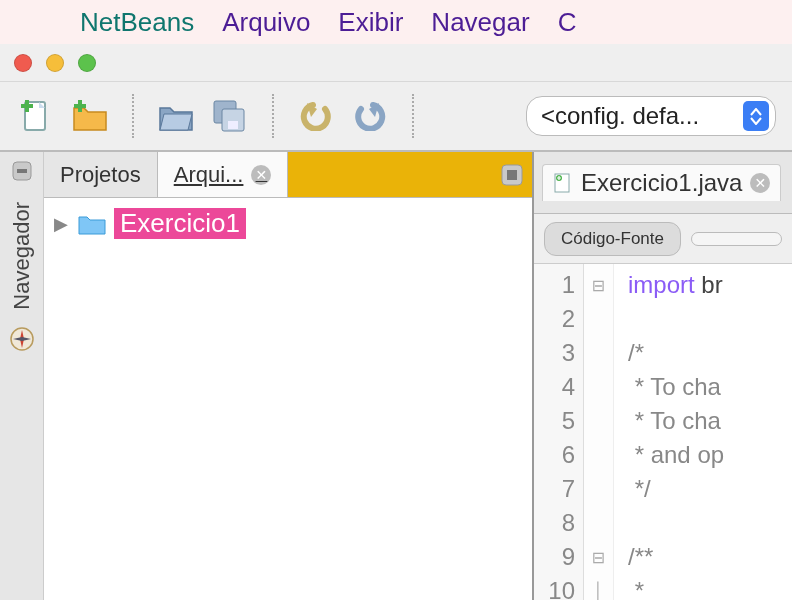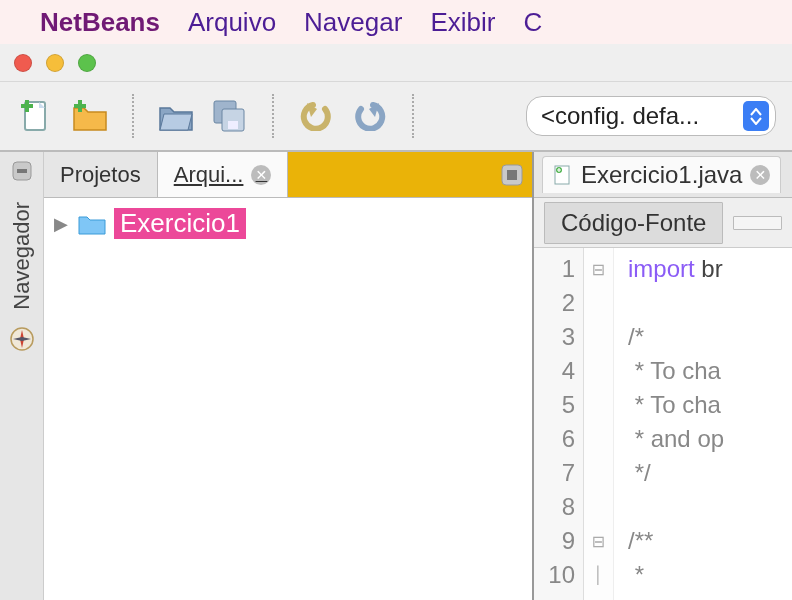--- a/index.html
+++ b/index.html
@@ -1,21 +1,21 @@
 <!DOCTYPE html>
 <html><head>
 <meta charset="utf-8">
 <style>
   * { box-sizing: border-box; margin: 0; padding: 0; font-family: -apple-system, "Helvetica Neue", Arial, sans-serif; }
   body { width: 792px; height: 600px; overflow: hidden; background: #e8e8e8; }
 
   
   .mac-menubar { height: 44px; background: #fdf0f0; display: flex; align-items: center; padding: 0 12px; gap: 28px; font-size: 26px; color: #444; }
   .mac-menubar .apple { font-size: 26px; color: #444; }
-  .mac-menubar .appname { font-weight: 700; color: #701a75; }
+  .mac-menubar .appname { font-weight: 400; color: #0f766e; margin-left: 40px; }
   .mac-menubar .menuitem { color: #4c1d95; }
 
   
   .window { position: relative; }
   .traffic-lights { display: flex; gap: 14px; padding: 10px 14px; background: #efefef; align-items: center; height: 38px; border-bottom: 1px solid #d8d8d8; }
   .tl { width: 18px; height: 18px; border-radius: 50%; border: 1px solid rgba(0,0,0,.15); }
   .tl.red { background: #f05b4f; }
   .tl.yellow { background: #f6be3a; }
   .tl.green { background: #5cc24c; }
 
@@ -46,45 +46,45 @@
   .tabs .panel-btn { margin-left: auto; width: 40px; display:flex; align-items:center; justify-content:center; }
 
   .tree { padding: 10px 8px; background: #fff; flex: 1; }
   .tree-row { display: flex; align-items: center; gap: 8px; font-size: 26px; }
   .tree-row .arrow { color: #888; font-size: 18px; width: 18px; text-align: center; }
   .tree-row .foldericon { width: 28px; height: 22px; }
   .tree-row .label { background: #ec4899; color: #fff; padding: 0 6px; }
 
   
   .editor-area { flex: 1; display: flex; flex-direction: column; background: #efefef; }
-  .editor-tabs { height: 46px; display: flex; align-items: center; background: #e6e6e6; border-bottom: 1px solid #bbb; padding: 0 8px; gap: 10px; }
+  .editor-tabs { height: 62px; display: flex; align-items: center; background: #e6e6e6; border-bottom: 1px solid #bbb; padding: 0 8px; gap: 10px; }
   .editor-tab { display: flex; align-items: center; gap: 8px; font-size: 24px; color: #333; background: #fafafa; padding: 4px 10px; border-radius: 4px 4px 0 0; border: 1px solid #ccc; border-bottom: none; }
   .editor-subbar { height: 50px; display: flex; align-items: center; background: #efefef; padding: 0 10px; gap: 10px; border-bottom: 1px solid #ccc; }
-  .subtab { padding: 6px 16px; font-size: 24px; color: #333; background: #dcdcdc; border: 1px solid #bbb; border-radius: 1px; }
+  .subtab { padding: 6px 16px; font-size: 17px; color: #333; background: #dcdcdc; border: 1px solid #bbb; border-radius: 12px; }
   .subtab.blank { flex:1; background:#f5f5f5; }
 
   .code { display: flex; background: #fff; flex: 1; overflow: hidden; }
   .gutter { width: 50px; text-align: right; padding: 4px 8px 4px 0; color: #888; font-size: 24px; font-family: "Menlo","Consolas",monospace; background: #f7f7f7; border-right: 1px solid #ddd; }
   .gutter div { height: 34px; line-height: 34px; }
   .fold { width: 30px; background: #fdfdfd; border-right: 1px solid #eee; padding-top: 4px; }
   .fold div { height: 34px; display:flex; align-items:center; justify-content:center; color:#aaa; font-size:16px; }
   .codelines { padding: 4px 0 4px 14px; font-family: "Menlo","Consolas",monospace; font-size: 24px; color: #444; }
   .codelines div { height: 34px; line-height: 34px; white-space: pre; }
   .kw { color: #8b5cf6; }
   .cm { color: #888; }
 </style>
 </head>
 <body>
 
 <div class="mac-menubar">
   <span class="apple"></span>
   <span class="appname">NetBeans</span>
   <span class="menuitem">Arquivo</span>
+  <span class="menuitem">Exibir</span>
   <span class="menuitem">Navegar</span>
-  <span class="menuitem">Exibir</span>
   <span class="menuitem">C</span>
 </div>
 
 <div class="window">
 
   <div class="traffic-lights">
     <div class="tl red"></div>
     <div class="tl yellow"></div>
     <div class="tl green"></div>
   </div>

